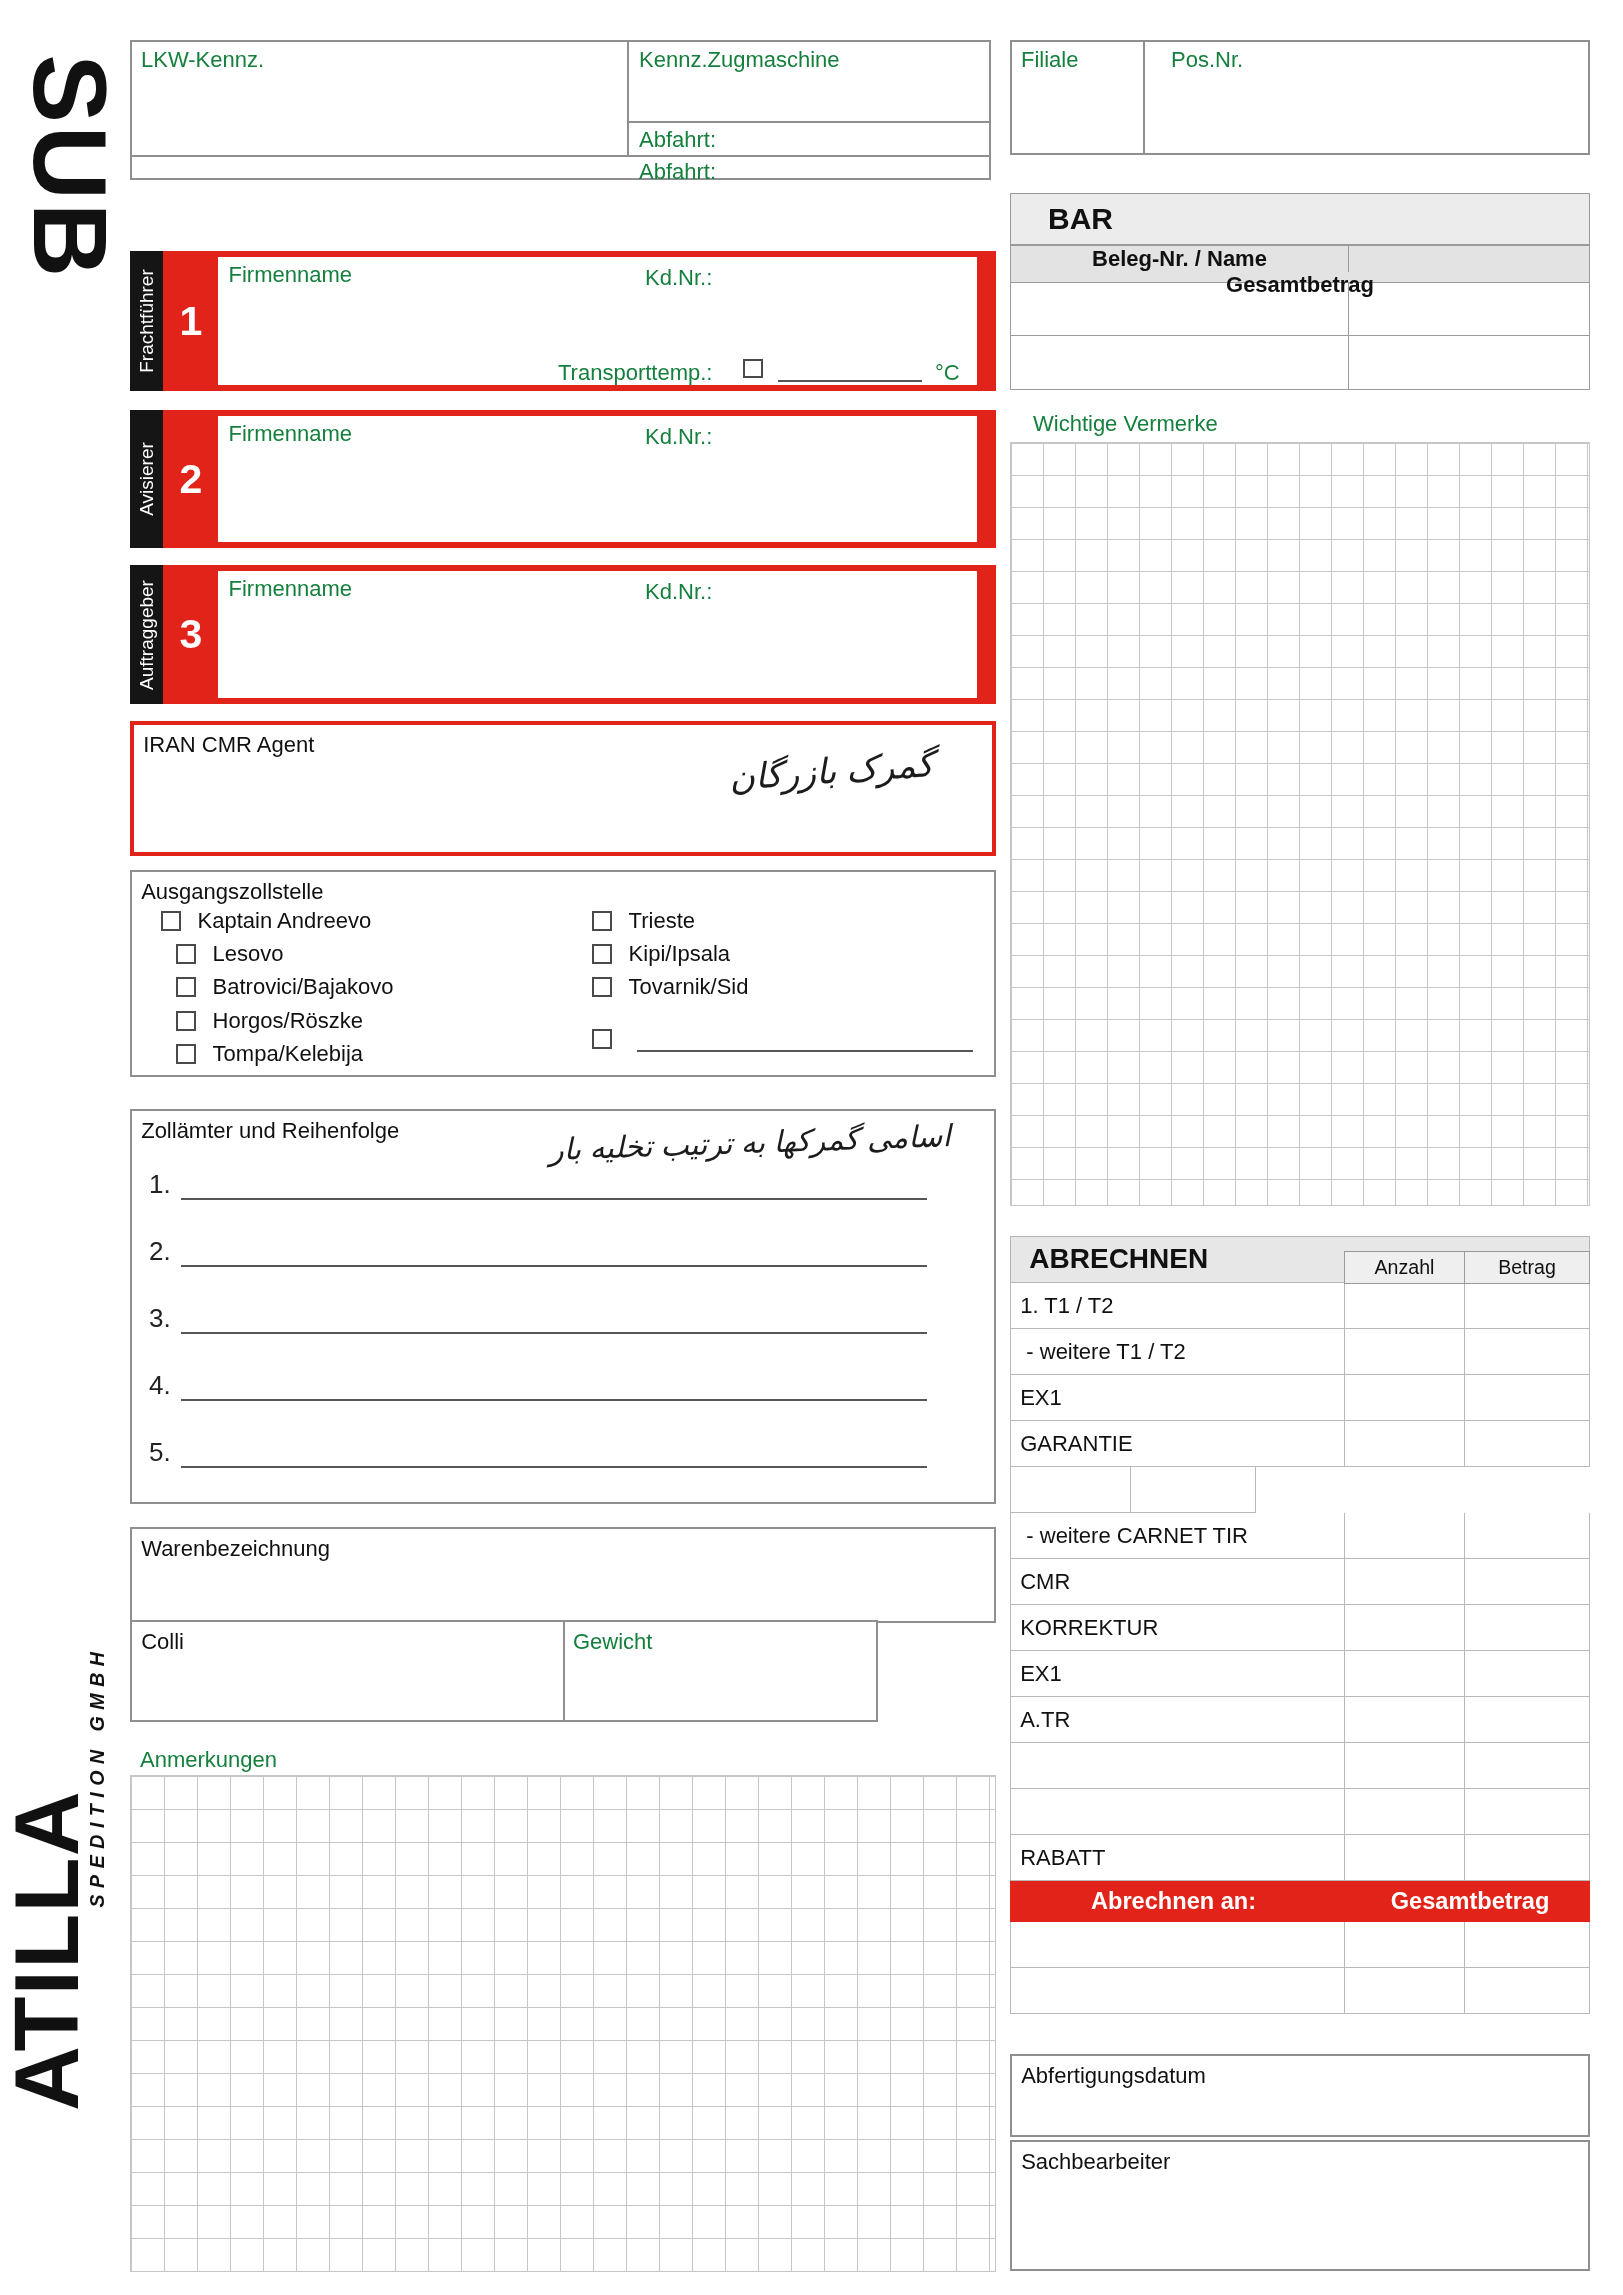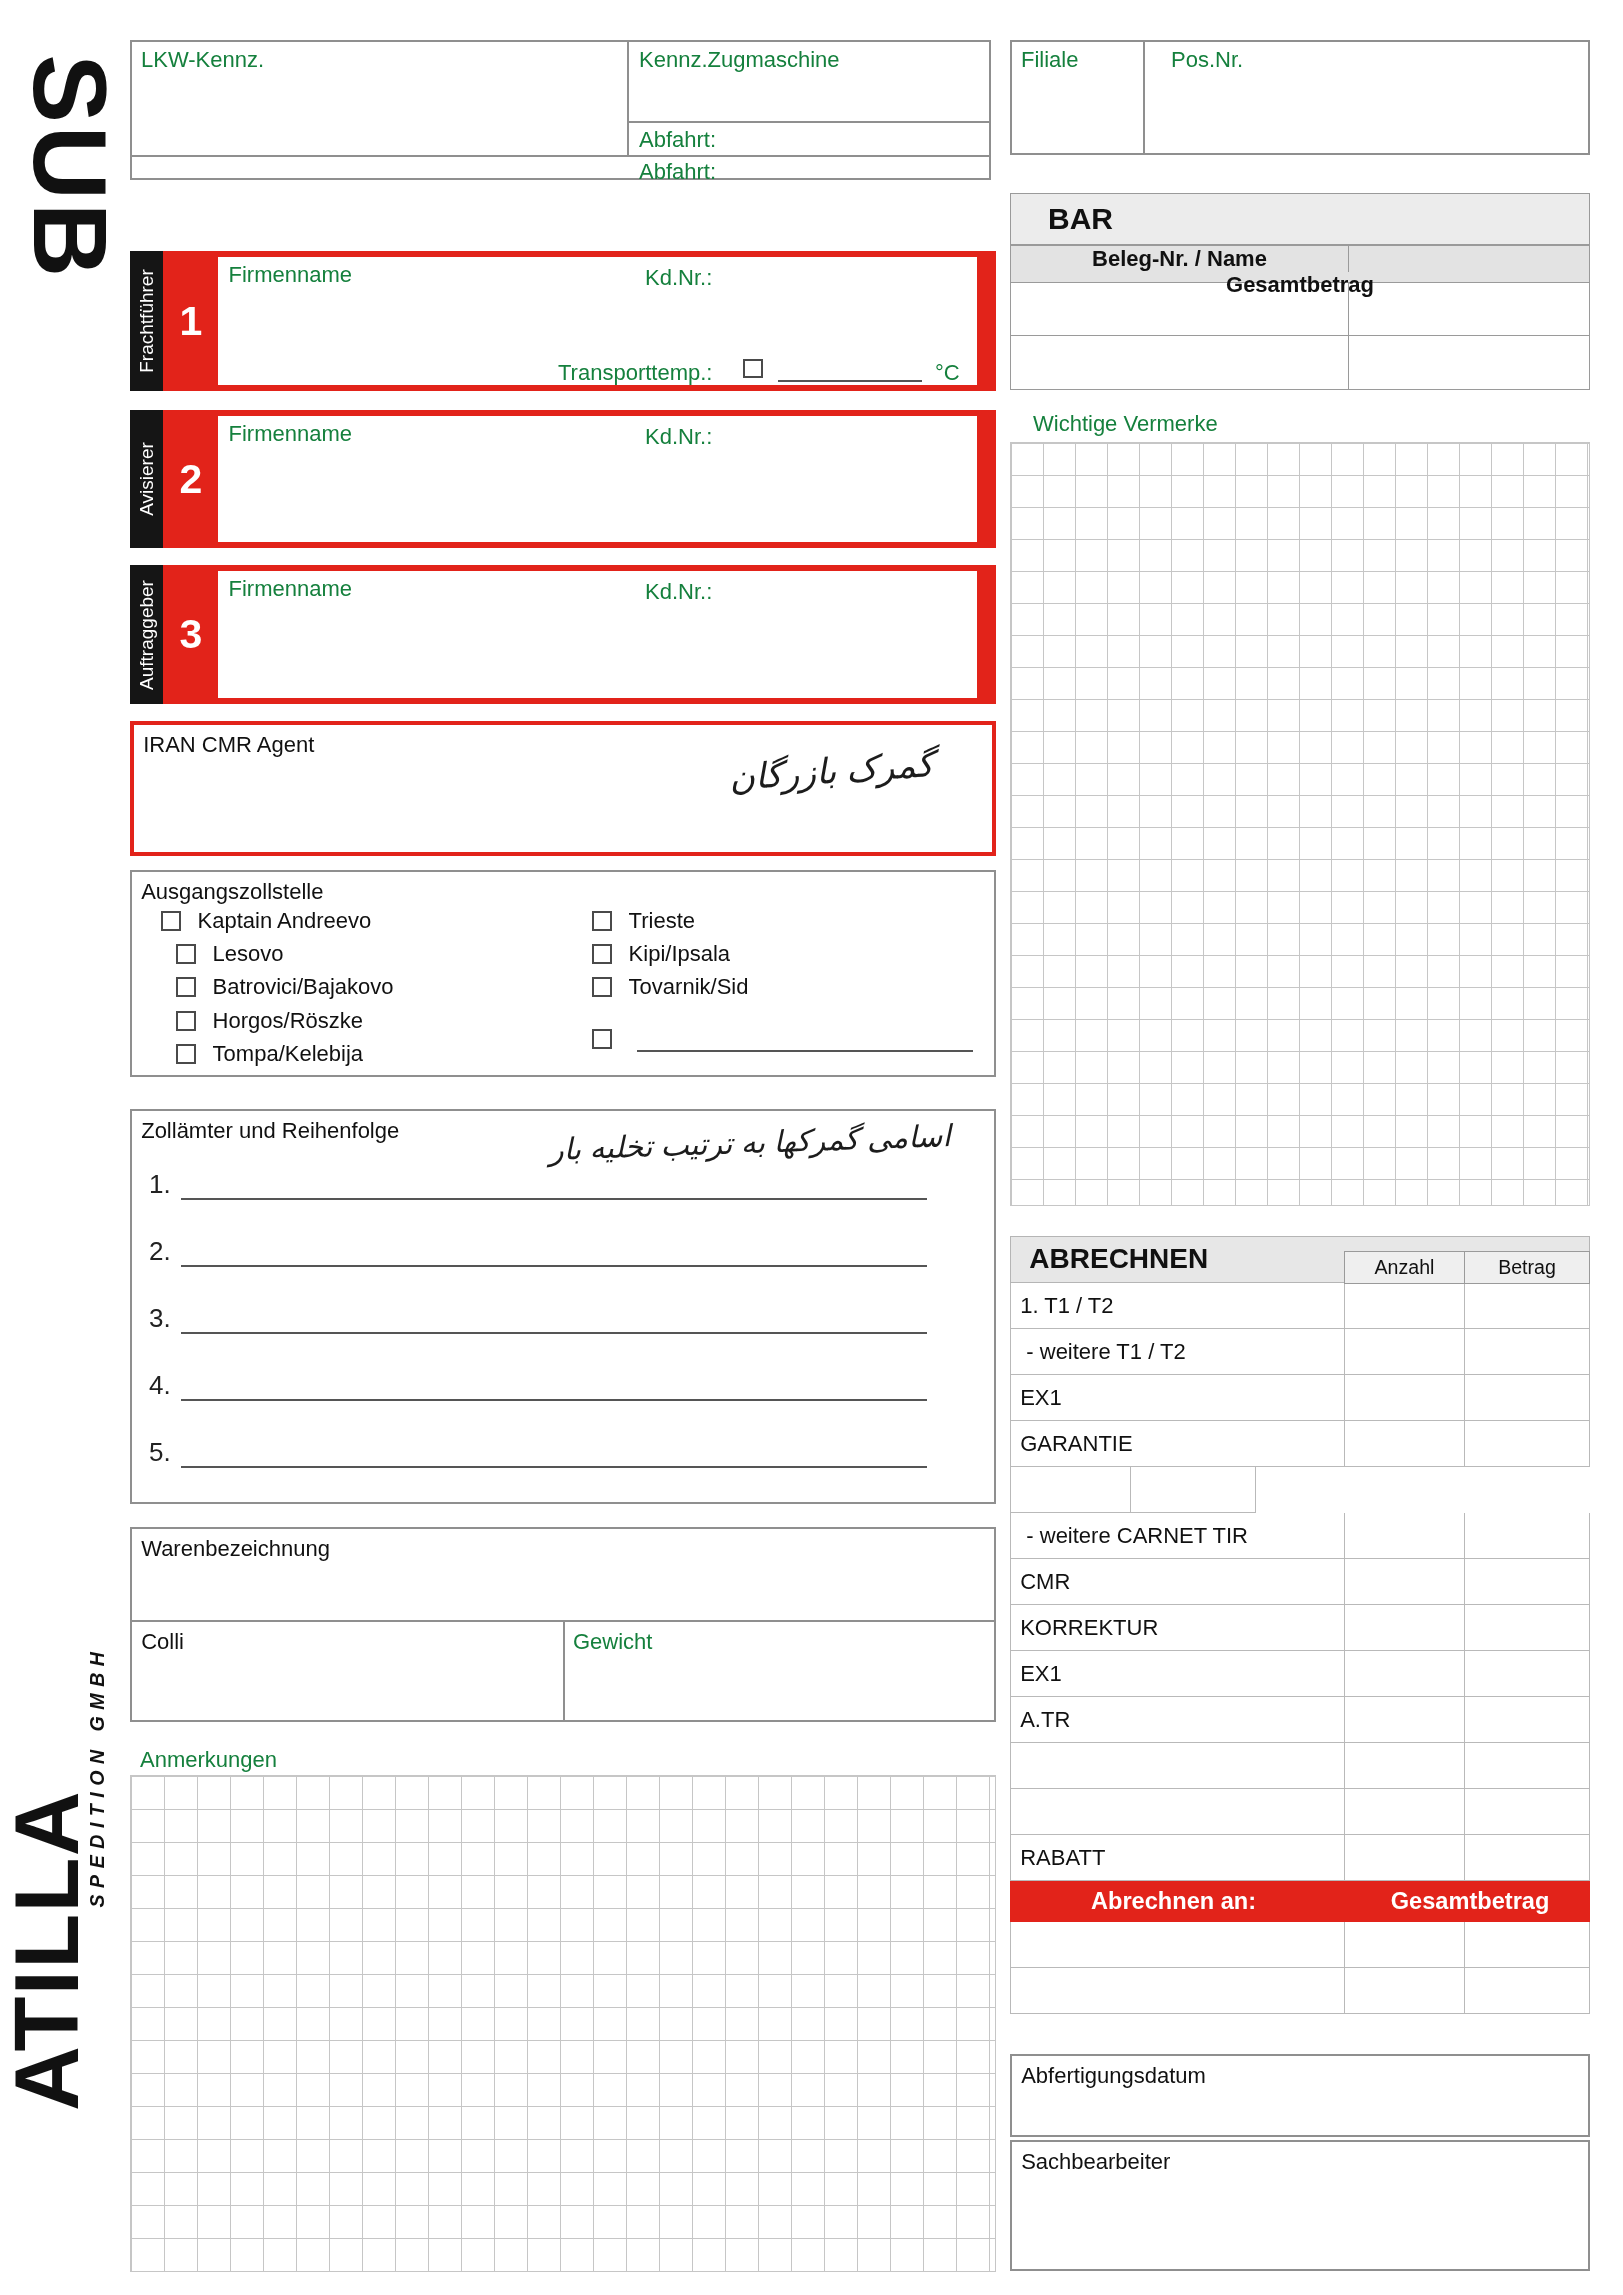--- a/index.html
+++ b/index.html
@@ -228,21 +228,21 @@
     <div class="zl-row" style="top:320px;">
       <span class="zl-num">5.</span>
       <span class="zl-line"></span>
     </div>
   </div>
 
   <div class="box" style="left:130px; top:1527px; width:866px; height:96px;">
     <span class="box-label">Warenbezeichnung</span>
   </div>
 
-  <div class="box" style="left:130px; top:1620px; width:866px; height:102px;text-decoration:underline;">
+  <div class="box" style="left:130px; top:1620px; width:748px; height:102px;text-decoration:underline;">
     <span class="box-label">Colli</span>
     <div style="position:absolute; left:431px; top:0; bottom:0; width:2px; background:#8f8f8f;"></div>
     <span class="lbl" style="left:441px; top:6.5px;">Gewicht</span>
   </div>
 
   <span class="lbl" style="left:140px; top:1747px;">Anmerkungen</span>
   <div class="grid" style="left:130px; top:1775px; width:866px; height:497px; background-size:33px 33px;"></div>
 
   <div class="abr">
     <div class="abr-header">

